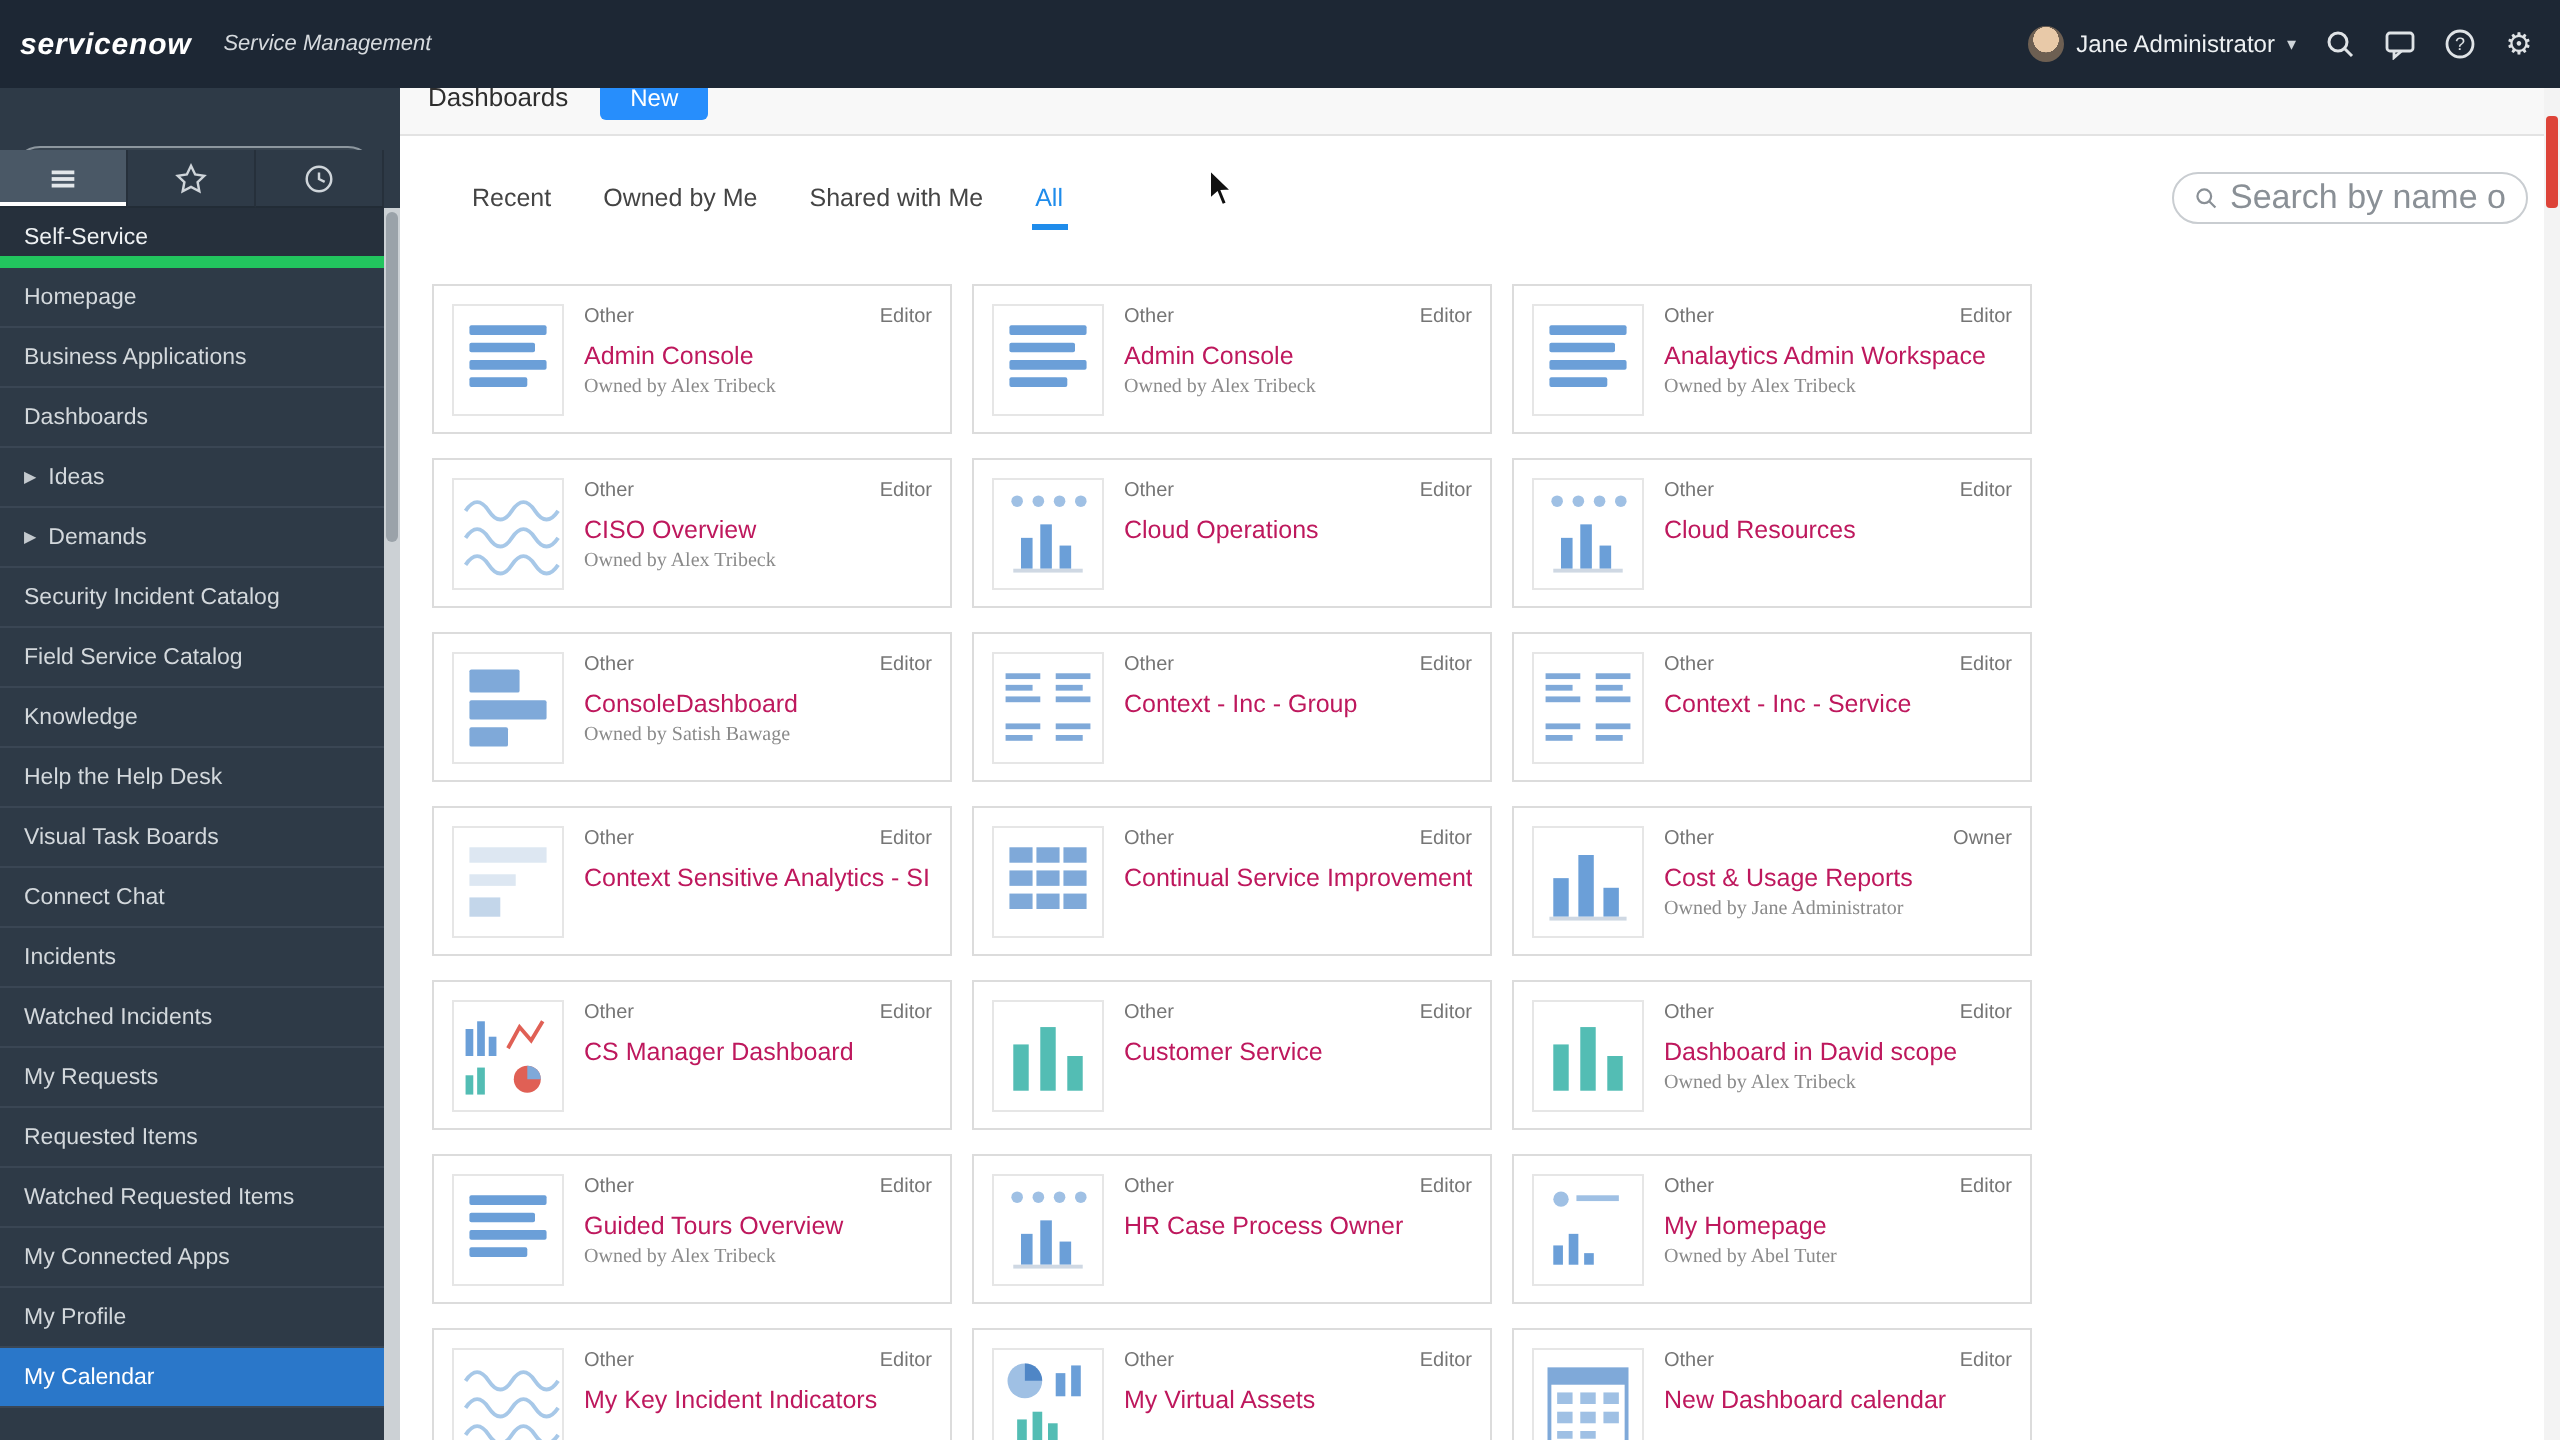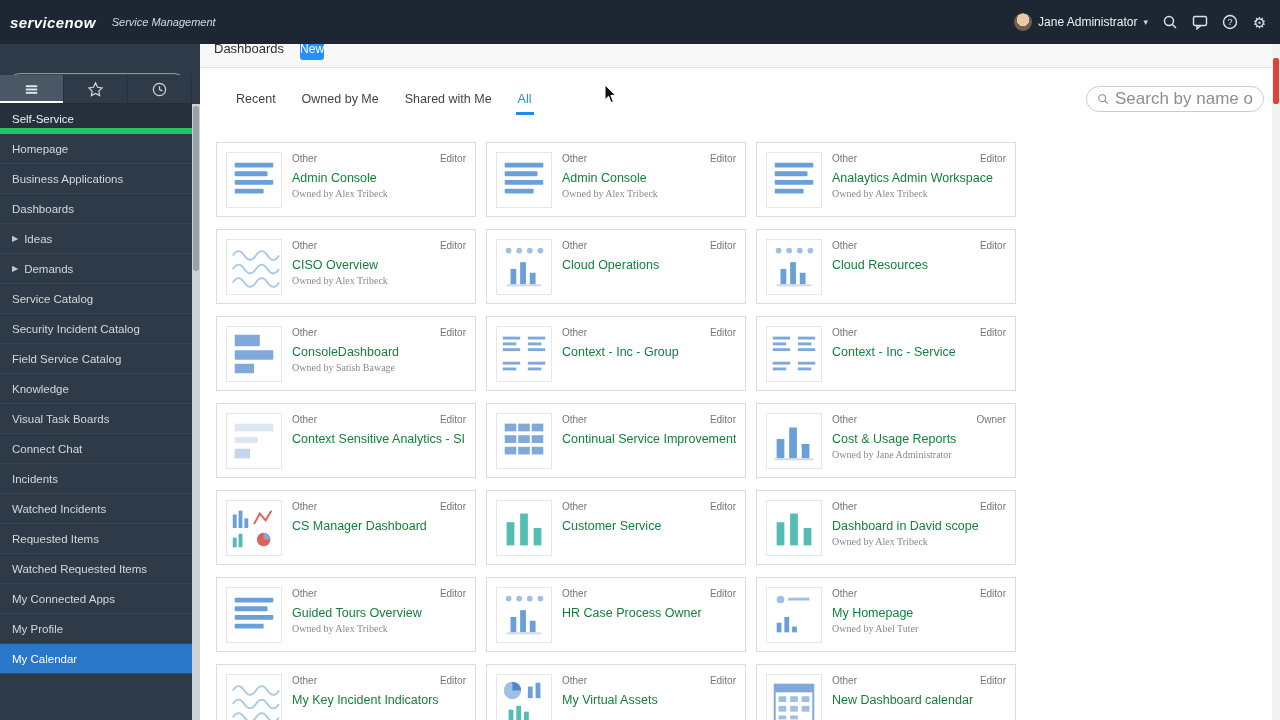--- a/index.html
+++ b/index.html
@@ -43,42 +43,42 @@
   .side-item .tri { font-size:8px; margin-right:6px; color:#c3c9ce; }
   .side-item.highlight { background:#2a77c9; color:#fff; }
   .side-scroll { position:absolute; right:0; top:74px; width:8px; bottom:0; background:#ccd1d5; cursor:pointer; }
   .side-thumb { position:absolute; top:2px; left:1px; width:6px; height:165px; background:#9aa2a9; border-radius:3px; }
 
   
   .main { position:absolute; left:200px; top:30px; width:1080px; height:690px; background:#fff; overflow:hidden; }
   .page-header { height:38px; background:#f8f8f8; border-bottom:1px solid #e3e3e3; display:flex; align-items:center;
                  padding-left:14px; gap:16px; }
   .page-title { font-size:13px; color:#2e2e2e; }
-  .new-btn { height:23px; padding:0 0; background:#278efc; color:#fff; border:none; border-radius:3px;
+  .new-btn { height:23px; padding:0 15px; background:#278efc; color:#fff; border:none; border-radius:3px;
              font-size:12px; cursor:pointer; font-family:"Liberation Sans", sans-serif; }
   .toolbar { height:62px; display:flex; align-items:center; padding:0 16px; background:#fff; }
   .tabs { display:flex; gap:22px; margin-left:18px; }
   .tab { font-size:12.5px; color:#444; padding:9px 2px; cursor:pointer; position:relative; white-space:nowrap; }
   .tab.active { color:#1f8ceb; }
   .tab.active::after { content:""; position:absolute; left:0; right:0; bottom:0; height:3px; background:#1f8ceb; }
   .search-pill { margin-left:auto; width:178px; height:26px; border:1px solid #c9cdd1; border-radius:14px;
                  display:flex; align-items:center; padding:0 10px; gap:6px; background:#fff; }
   .search-pill svg { width:12px; height:12px; flex:none; }
   .search-pill input { flex:1; border:none; outline:none; font-size:17px; color:#444; min-width:0;
                        font-family:"Liberation Sans", sans-serif; }
   .search-pill input::placeholder { color:#8a9096; }
 
   
   .cards { padding:12px 0 0 16px; display:grid; grid-template-columns:repeat(3,260px); column-gap:10px; row-gap:12px; }
   .card { height:75px; border:1px solid #dcdcdc; background:#fff; display:flex; padding:9px; cursor:pointer; }
   .thumb { width:56px; height:56px; border:1px solid #e6e6e6; flex:none; background:#fff; }
   .thumb svg { width:100%; height:100%; display:block; }
   .card-body { flex:1; margin-left:10px; min-width:0; }
   .card-top { display:flex; justify-content:space-between; font-size:10px; color:#757575; margin-top:1px; }
-  .card-title { font-size:12.5px; color:#15803d; margin-top:7px; white-space:nowrap; overflow:hidden; }
+  .card-title { font-size:12.5px; color:#be185d; margin-top:7px; white-space:nowrap; overflow:hidden; }
   .card-owner { font-size:10px; color:#8a8a8a; margin-top:3px; white-space:nowrap; overflow:hidden;font-family:Liberation Serif, serif; }
 
   
   .main-scroll { position:absolute; right:0; top:0; width:8px; height:690px; background:#f3f3f3; cursor:pointer; }
   .main-thumb { position:absolute; top:28px; left:1px; width:6px; height:46px; background:#dd4338; border-radius:2px; }
   .cursor { position:absolute; left:604px; top:84px; width:13px; height:20px; z-index:50; pointer-events:none; }
 </style>
 </head>
 <body>
 
@@ -157,42 +157,45 @@
         </div>
         <div class="side-item">
           <span class="tri">▶</span>
           <span>Ideas</span>
         </div>
         <div class="side-item">
           <span class="tri">▶</span>
           <span>Demands</span>
         </div>
         <div class="side-item">
-          <span>Service Catalog</span>
-        </div>
-        <div class="side-item">
           <span>Security Incident Catalog</span>
         </div>
         <div class="side-item">
           <span>Field Service Catalog</span>
         </div>
         <div class="side-item">
           <span>Knowledge</span>
         </div>
         <div class="side-item">
+          <span>Help the Help Desk</span>
+        </div>
+        <div class="side-item">
           <span>Visual Task Boards</span>
         </div>
         <div class="side-item">
           <span>Connect Chat</span>
         </div>
         <div class="side-item">
           <span>Incidents</span>
         </div>
         <div class="side-item">
           <span>Watched Incidents</span>
+        </div>
+        <div class="side-item">
+          <span>My Requests</span>
         </div>
         <div class="side-item">
           <span>Requested Items</span>
         </div>
         <div class="side-item">
           <span>Watched Requested Items</span>
         </div>
         <div class="side-item">
           <span>My Connected Apps</span>
         </div>

